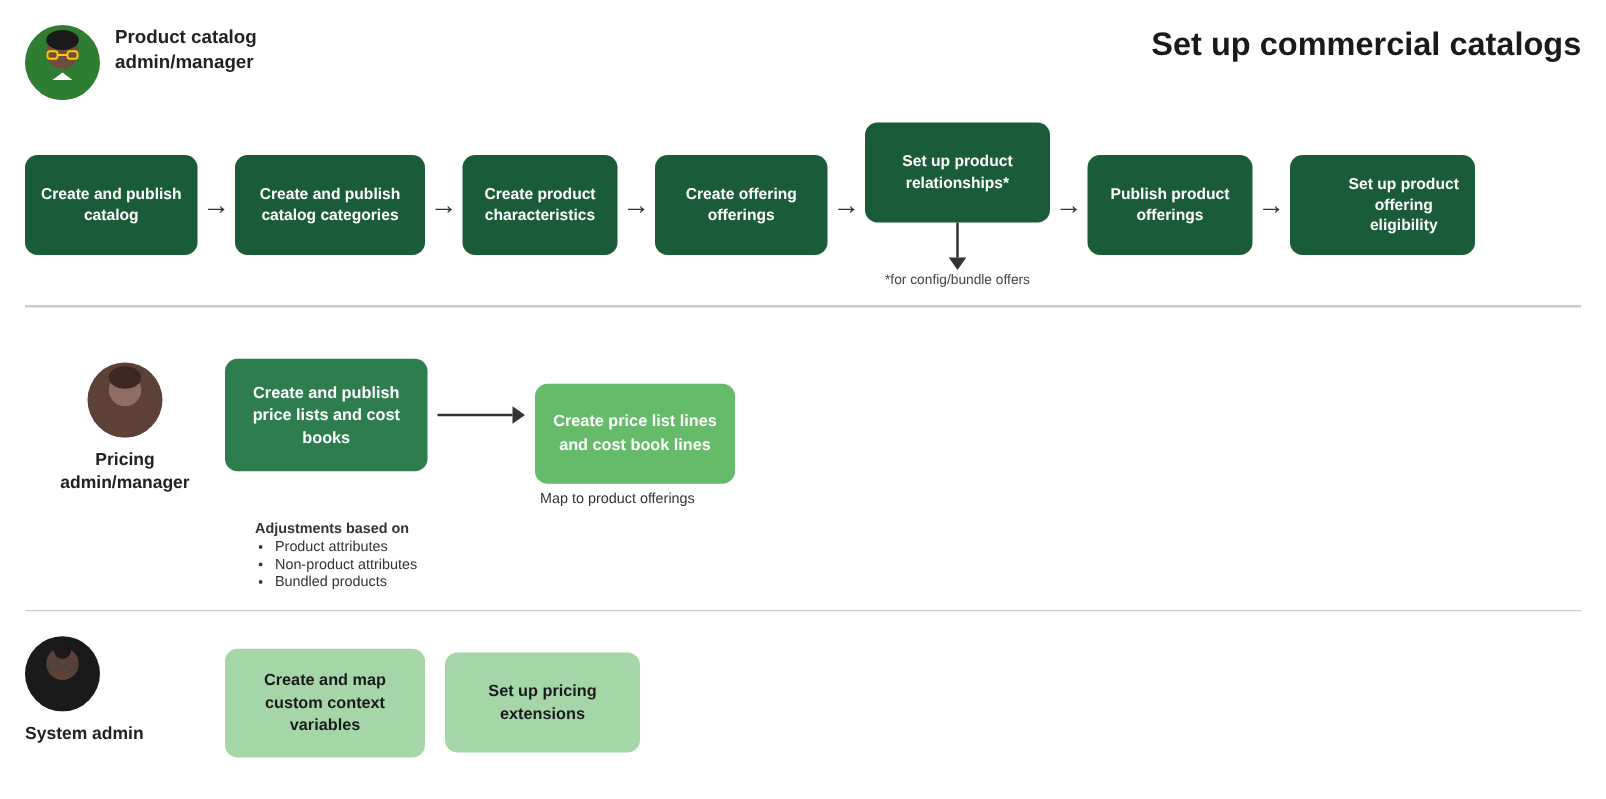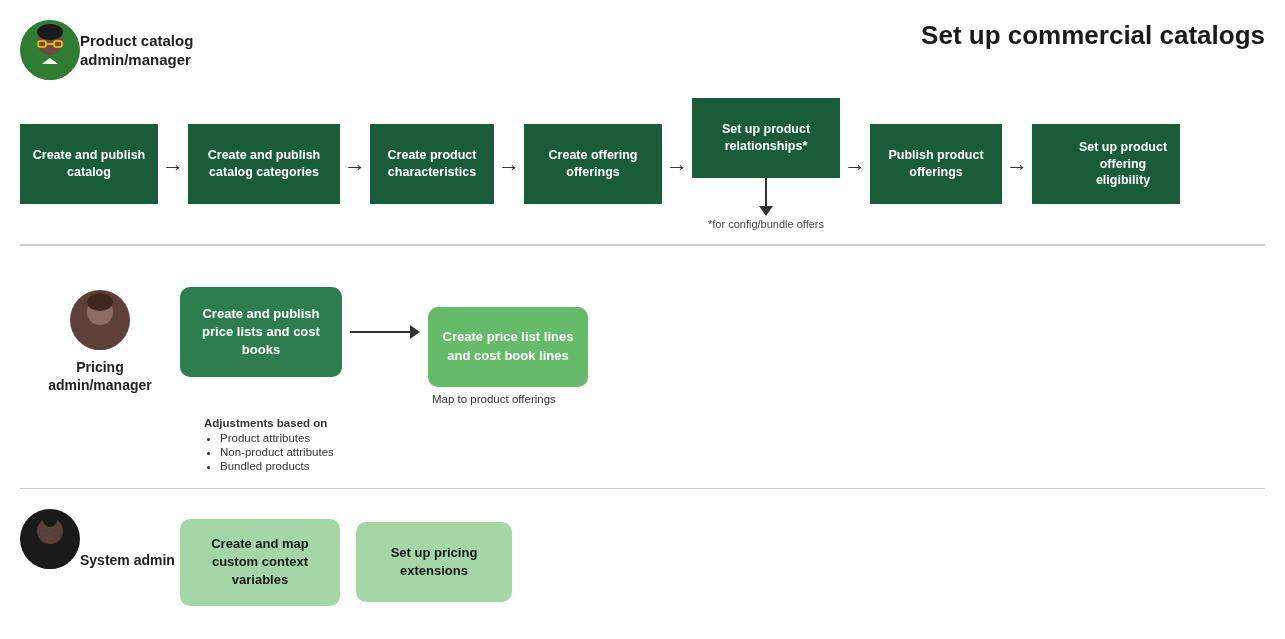--- a/index.html
+++ b/index.html
@@ -23,21 +23,21 @@
     
     .header-section {
       display: flex;
       justify-content: space-between;
       align-items: flex-start;
       margin-bottom: 18px;
     }
 
     .persona-block {
       display: flex;
-      align-items: center;
+      gap: 12px;
     }
 
     .avatar-circle {
       width: 60px;
       height: 60px;
       border-radius: 50%;
       background: #2e7d32;
       position: relative;
       overflow: hidden;
       flex-shrink: 0;
@@ -71,21 +71,21 @@
 
     
     .flow-row {
       display: flex;
       align-items: center;
       gap: 0;
       margin-bottom: 6px;
     }
 
     .flow-box {
-      border-radius: 0;
+      border-radius: 10px;
       color: #fff;
       font-size: 12.5px;
       font-weight: bold;
       text-align: center;
       padding: 12px 10px;
       line-height: 1.35;
       display: flex;
       align-items: center;
       justify-content: flex-start;
       min-height: 80px;
@@ -225,22 +225,22 @@
     
     .bottom-section {
       display: flex;
       align-items: flex-start;
       margin-top: 20px;
     }
 
     .sysadmin-col {
       width: 160px;
       display: flex;
-      flex-direction: row;
-      align-items: flex-end;
+      flex-direction: column;
+      align-items: flex-start;
       flex-shrink: 0;
     }
 
     .sysadmin-col .persona-name {
       margin-top: 8px;
       text-align: center;
       font-size: 14px;
     }
 
     .sysadmin-boxes {

